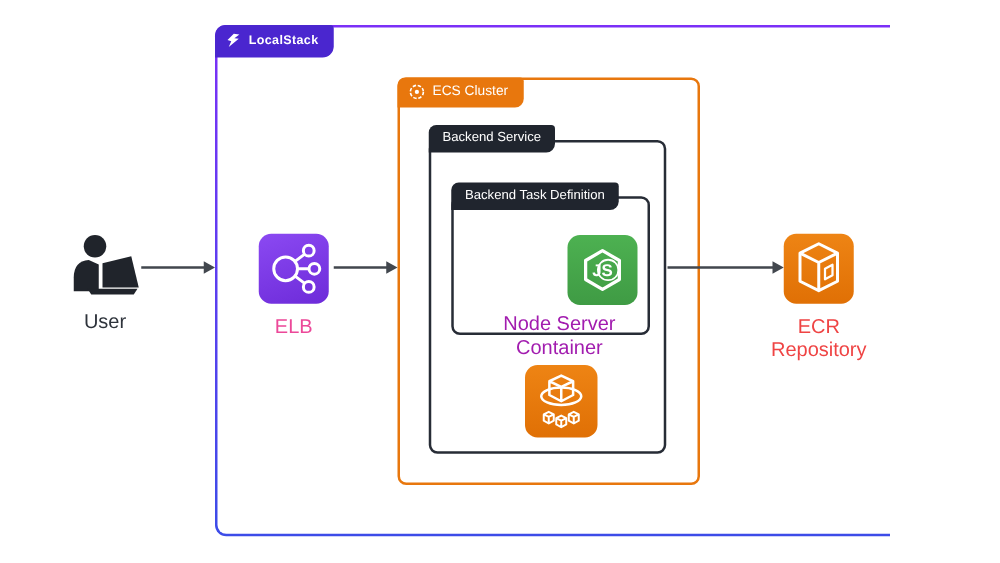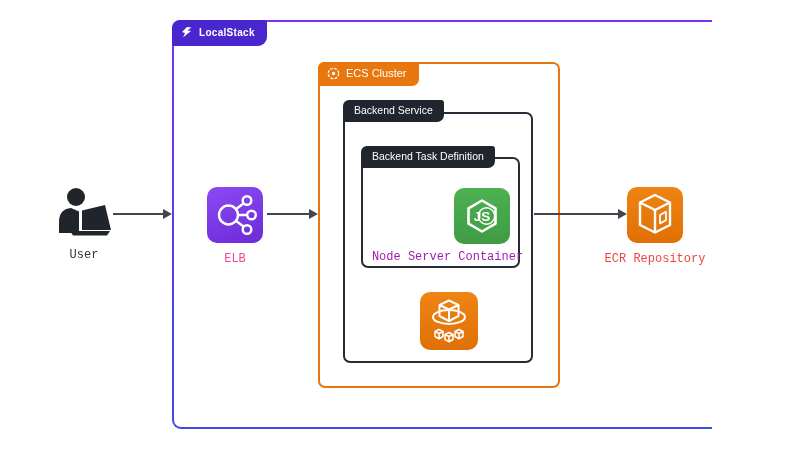--- a/index.html
+++ b/index.html
@@ -36,21 +36,21 @@
   .icon-sq { position:absolute; width:56px; height:56px; border-radius:10px;
     display:flex; align-items:center; justify-content:center; z-index:4; }
   .sq-elb { left:207px; top:187px; background:linear-gradient(160deg,#8B49F2,#6D2BD9); }
   .sq-node { left:412px; top:188px; background:linear-gradient(180deg,#4DB151,#3F9B44);margin-left:42px; }
   .sq-ecs-svc { left:420px; top:292px; width:58px; height:58px;
     background:linear-gradient(180deg,#EE8414,#E07005); }
   .sq-ecr { left:627px; top:187px; background:linear-gradient(180deg,#EE8414,#E07005); }
   .user-wrap { position:absolute; left:56px; top:186px; width:56px; height:56px; }
 
   
-  .node-label { position:absolute; font-size:12px; text-align:center; line-height:1.2;font-family:Liberation Mono, monospace; }
+  .node-label { position:absolute; font-size:16px; text-align:center; line-height:1.2; }
   .lbl-user { left:40px; top:248px; width:88px; color:#2E333B; }
   .lbl-elb { left:207px; top:252px; width:56px; color:#ec4899; }
   .lbl-node { left:368px; top:250px; width:159px; color:#a21caf; }
   .lbl-ecr { left:599px; top:252px; width:112px; color:#ef4444; }
 
   
   .arrow { position:absolute; height:2px; background:#42474E; z-index:3; }
   .arrow::after { content:""; position:absolute; right:-8px; top:50%;
     transform:translateY(-50%); width:0; height:0;
     border-left:9px solid #42474E; border-top:5px solid transparent;

